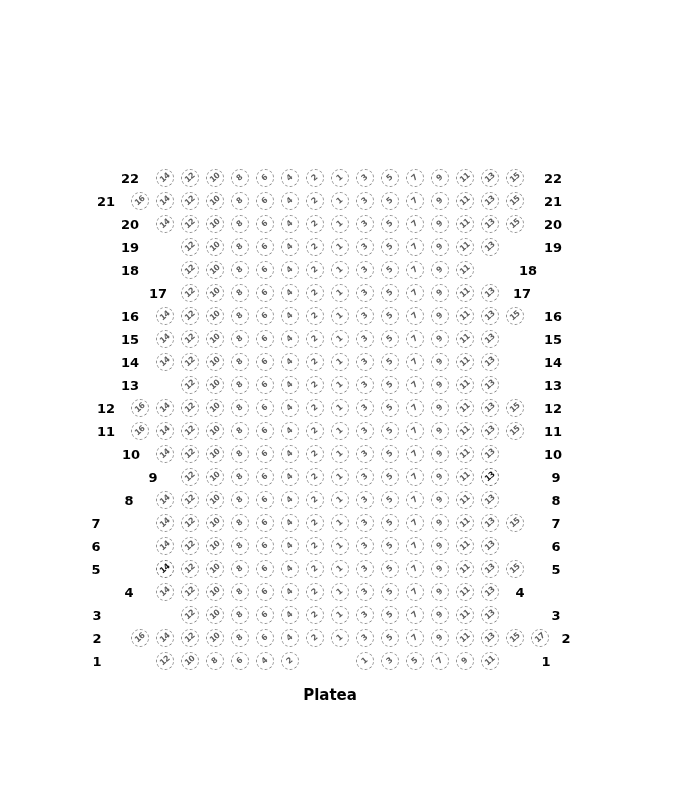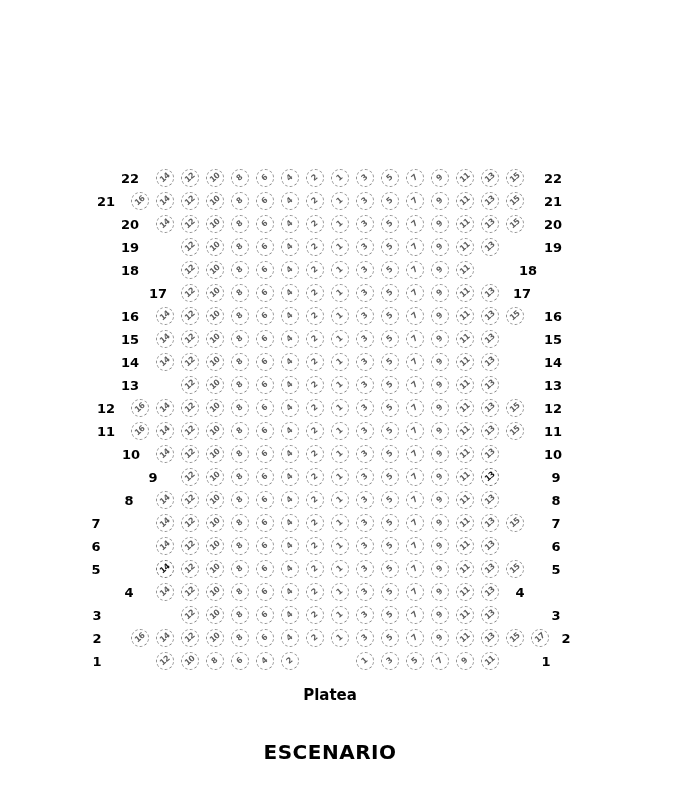--- a/index.html
+++ b/index.html
@@ -30,21 +30,20 @@
     font-weight:bold;color:#000;white-space:nowrap;
   }
   #platea{left:330px;top:695px;font-size:15px;}
   #escenario{left:330px;top:752px;font-size:20px;letter-spacing:0.5px;}
 </style>
 </head>
 <body>
 
 <div id="seatmap">
   <div id="platea" class="section-label">Platea</div>
-  <div id="escenario" class="section-label">ESCENARIO</div>
 <div class="row-label" style="left: 130px; top: 178px;">22</div>
     <div class="row-label" style="left: 553px; top: 178px;">22</div>
     <div class="seat" style="left: 165px; top: 178px;">
       <span>14</span>
     </div>
     <div class="seat" style="left: 190px; top: 178px;">
       <span>12</span>
     </div>
     <div class="seat" style="left: 215px; top: 178px;">
       <span>10</span>

